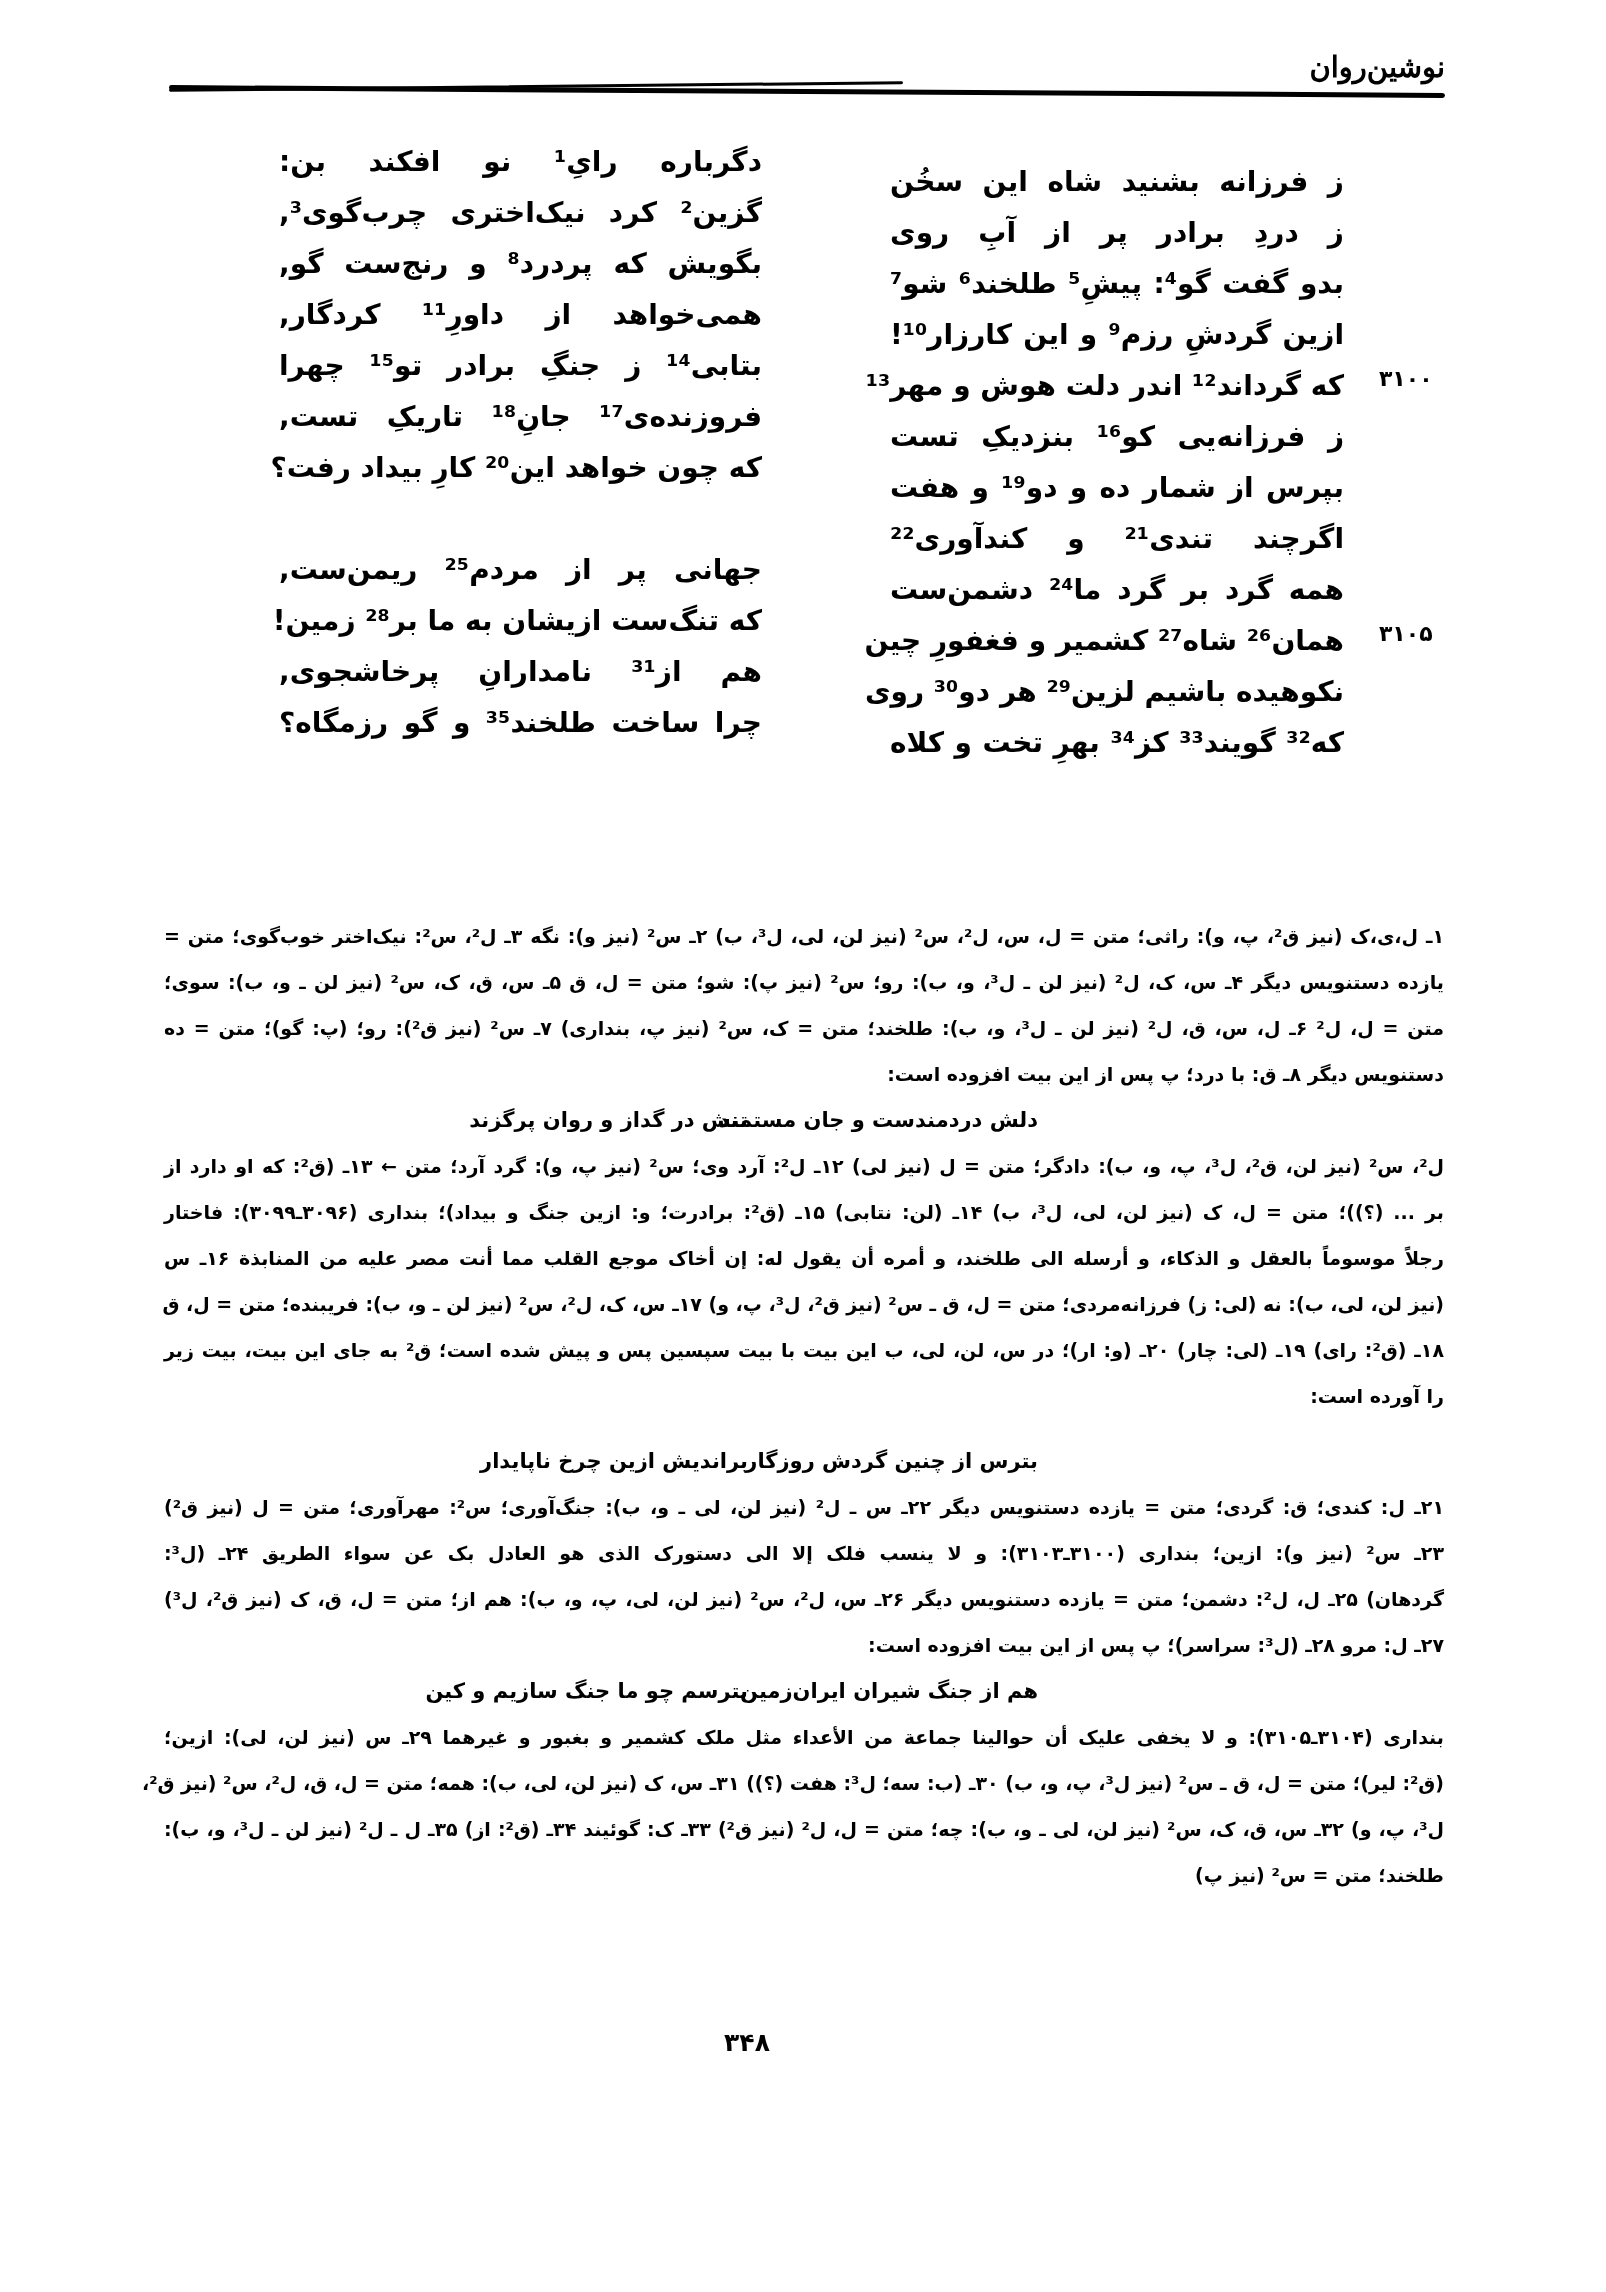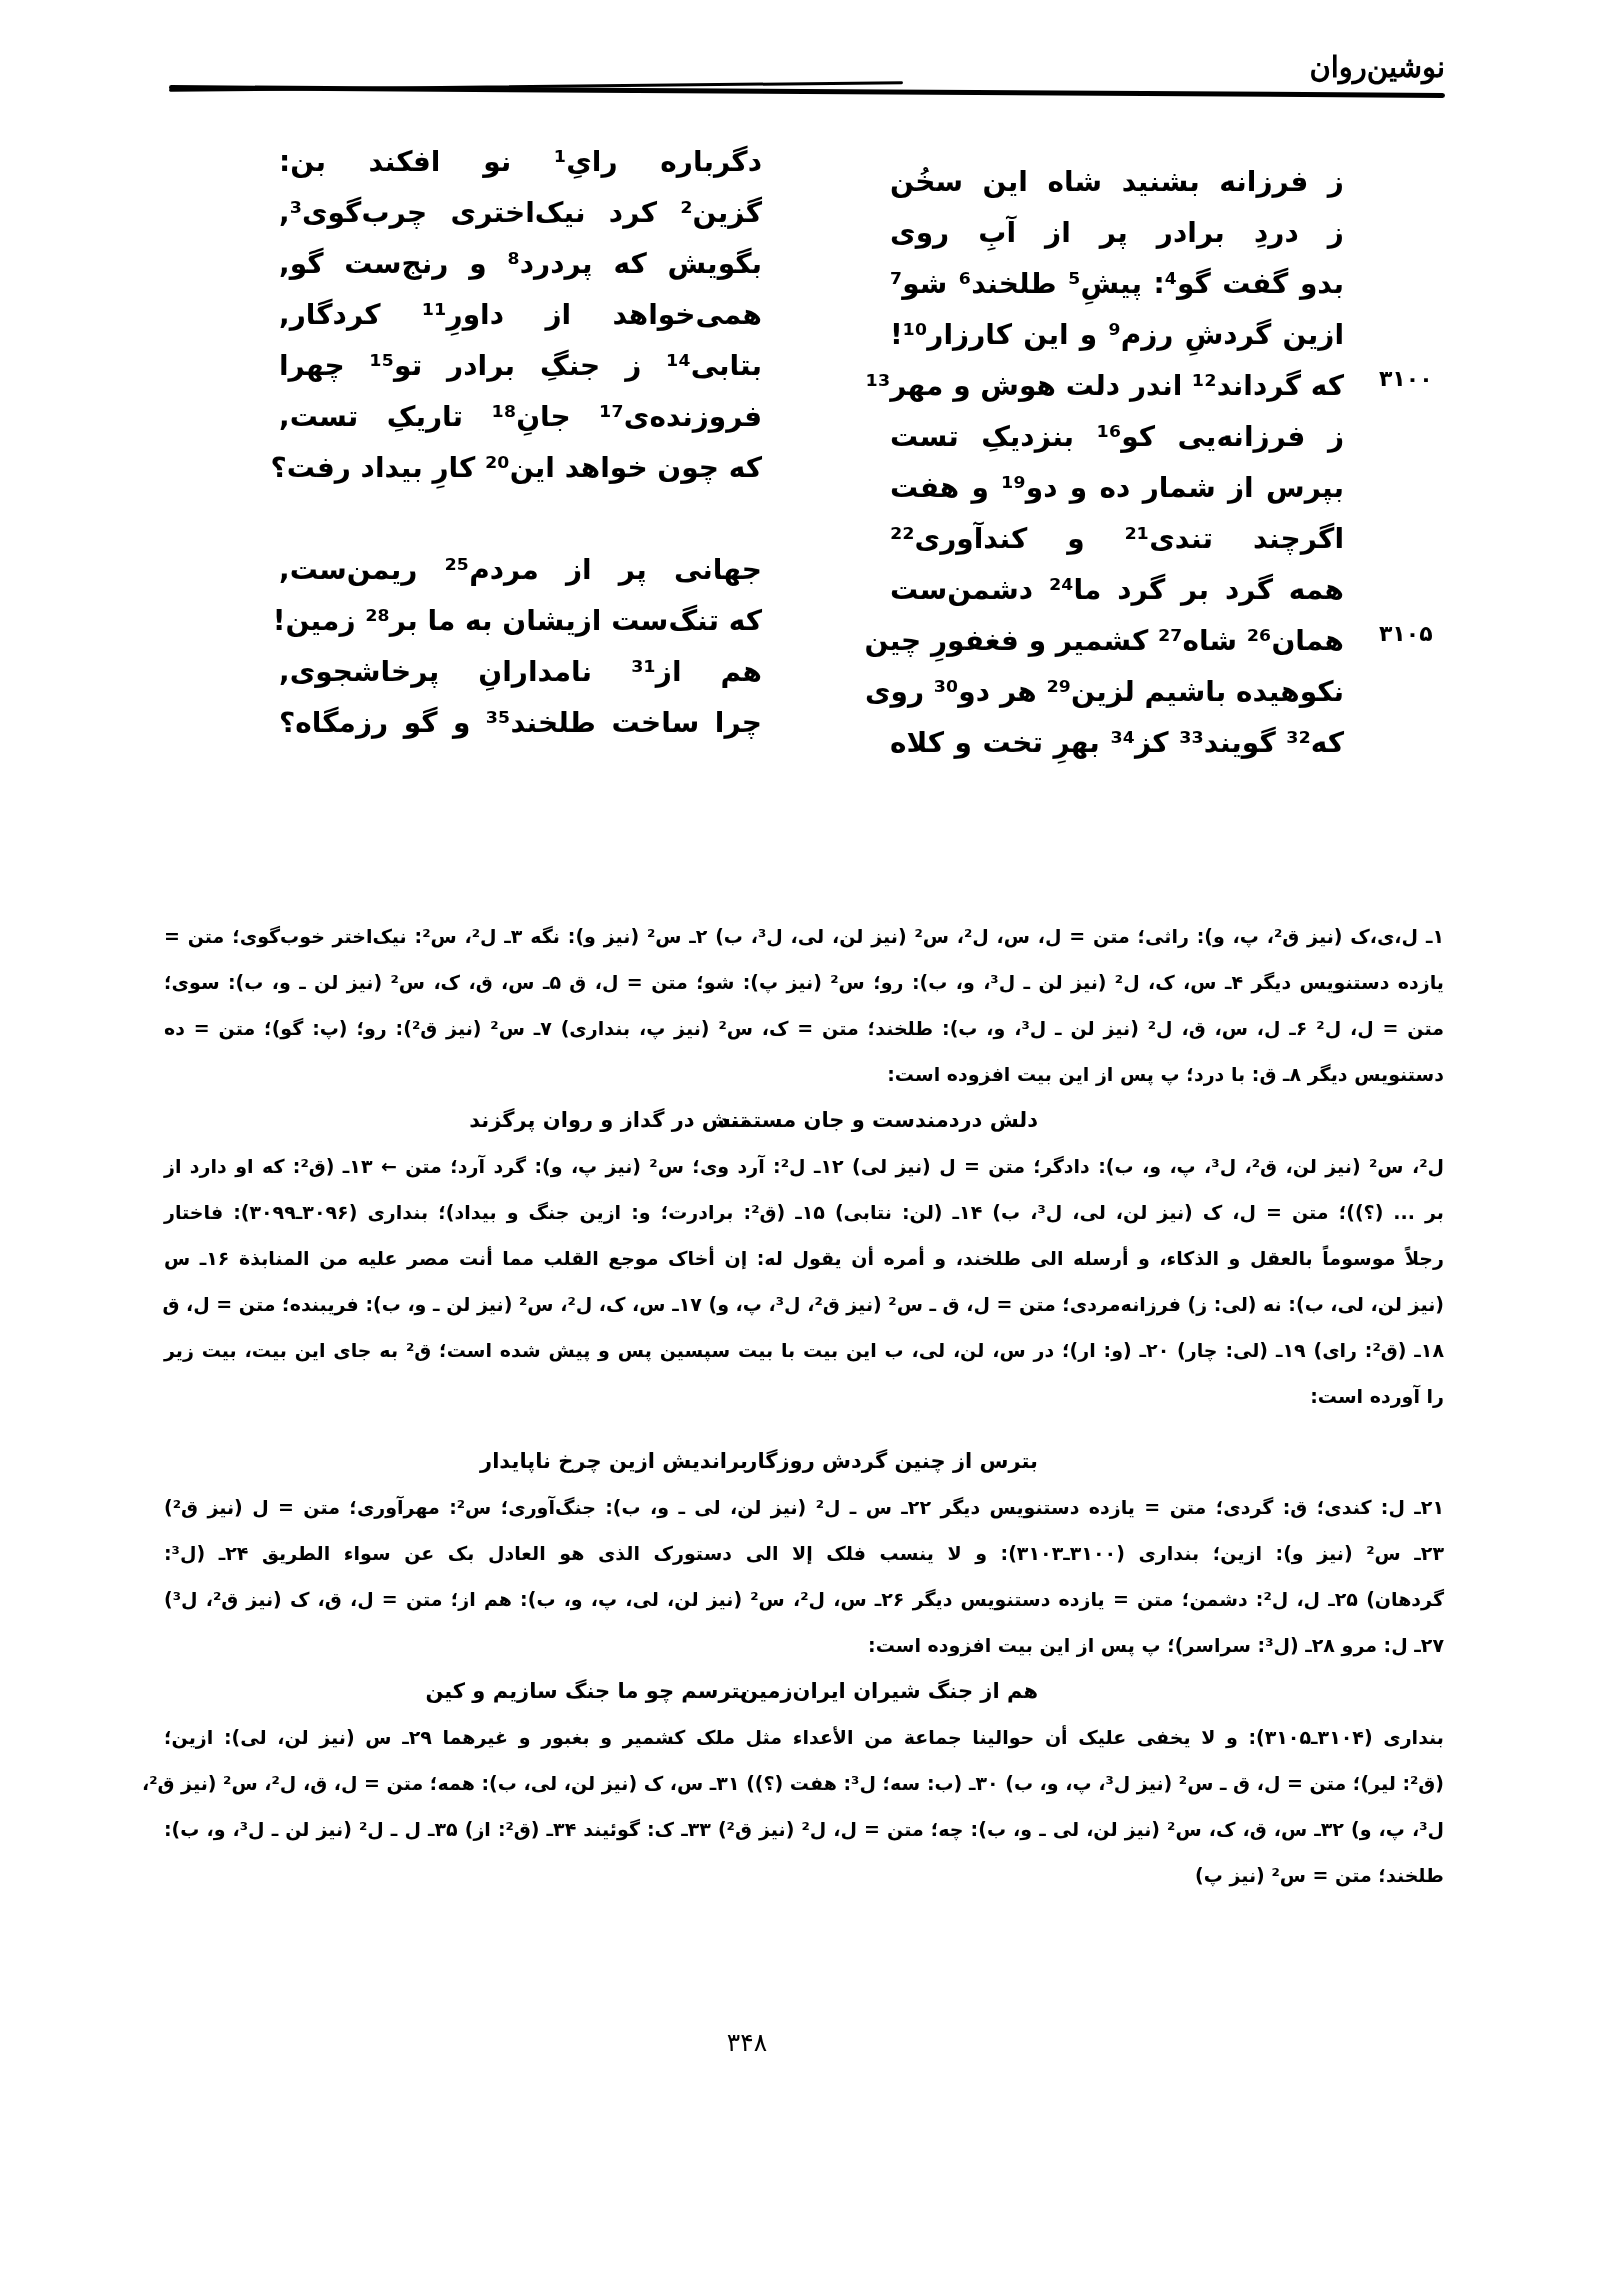--- a/index.html
+++ b/index.html
@@ -20,21 +20,21 @@
   .hem-left  { right:686px; width:483px; }
   .verse-num { position:absolute; right:15.4px; top:17px; font-size:22px; font-weight:bold; }
   .notes { position:absolute; top:913px; left:164px; width:1280px; direction:rtl; }
   .note-line { font-size:19px; font-weight:bold; line-height:46px; white-space:nowrap;
                text-align:justify; text-align-last:justify; }
   .note-line.short { text-align-last:right; }
   .couplet { position:relative; height:46px; }
   .couplet .c1 { position:absolute; right:406px; font-size:21px; font-weight:bold; line-height:46px; white-space:nowrap; }
   .couplet .c2 { position:absolute; right:696px; font-size:21px; font-weight:bold; line-height:46px; white-space:nowrap;text-align:right; }
   .page-number { position:absolute; top:2028px; left:0; width:1494px; text-align:center;
-                 font-size:25px; font-weight:normal; }
+                 font-size:25px; font-weight:bold; }
 </style>
 </head>
 <body>
 
 <div class="page">
 
   <div class="running-head">نوشین‌روان</div>
   <div class="rule2"></div>
   <div class="rule"></div>
 

